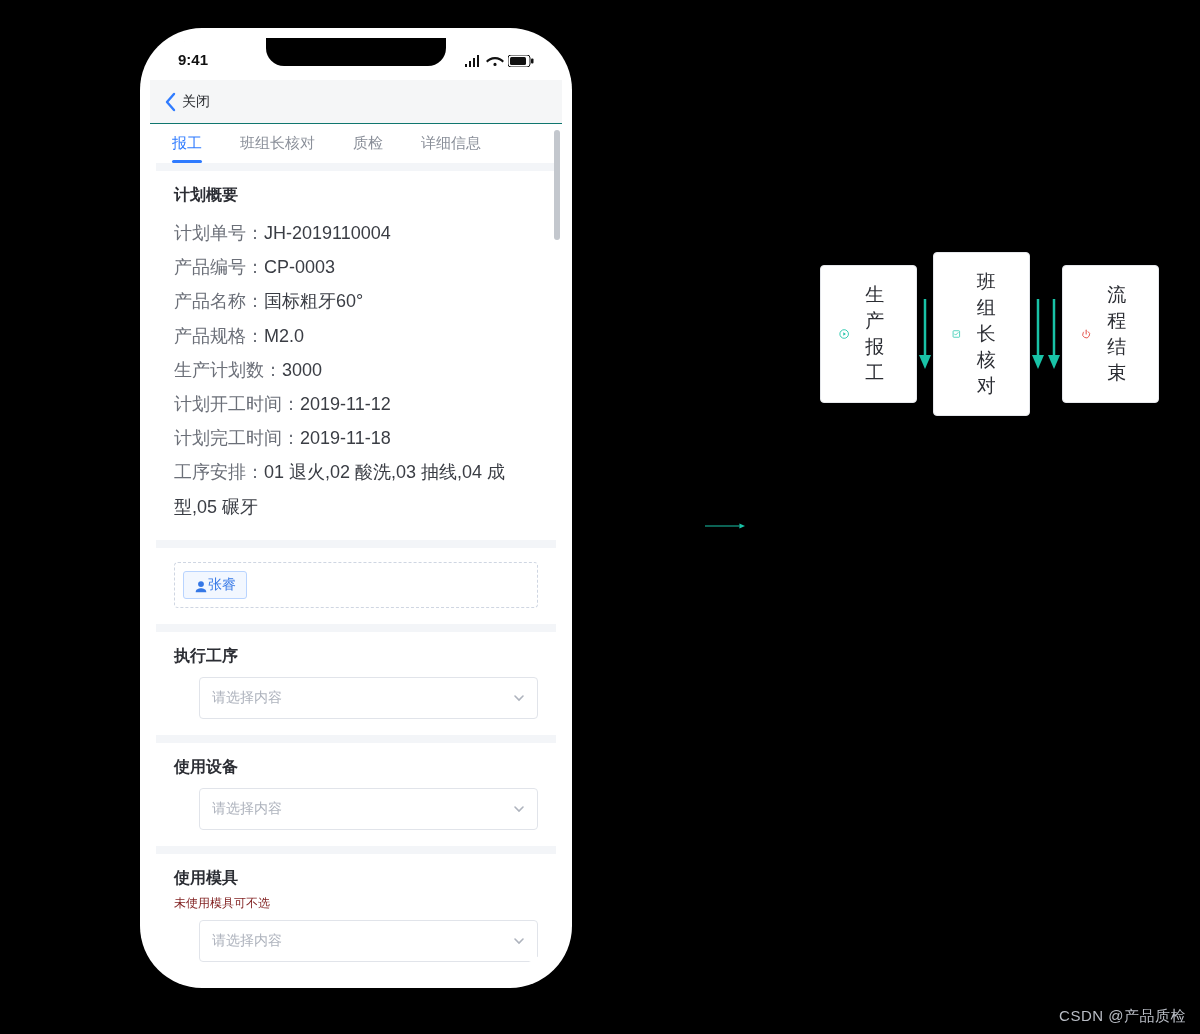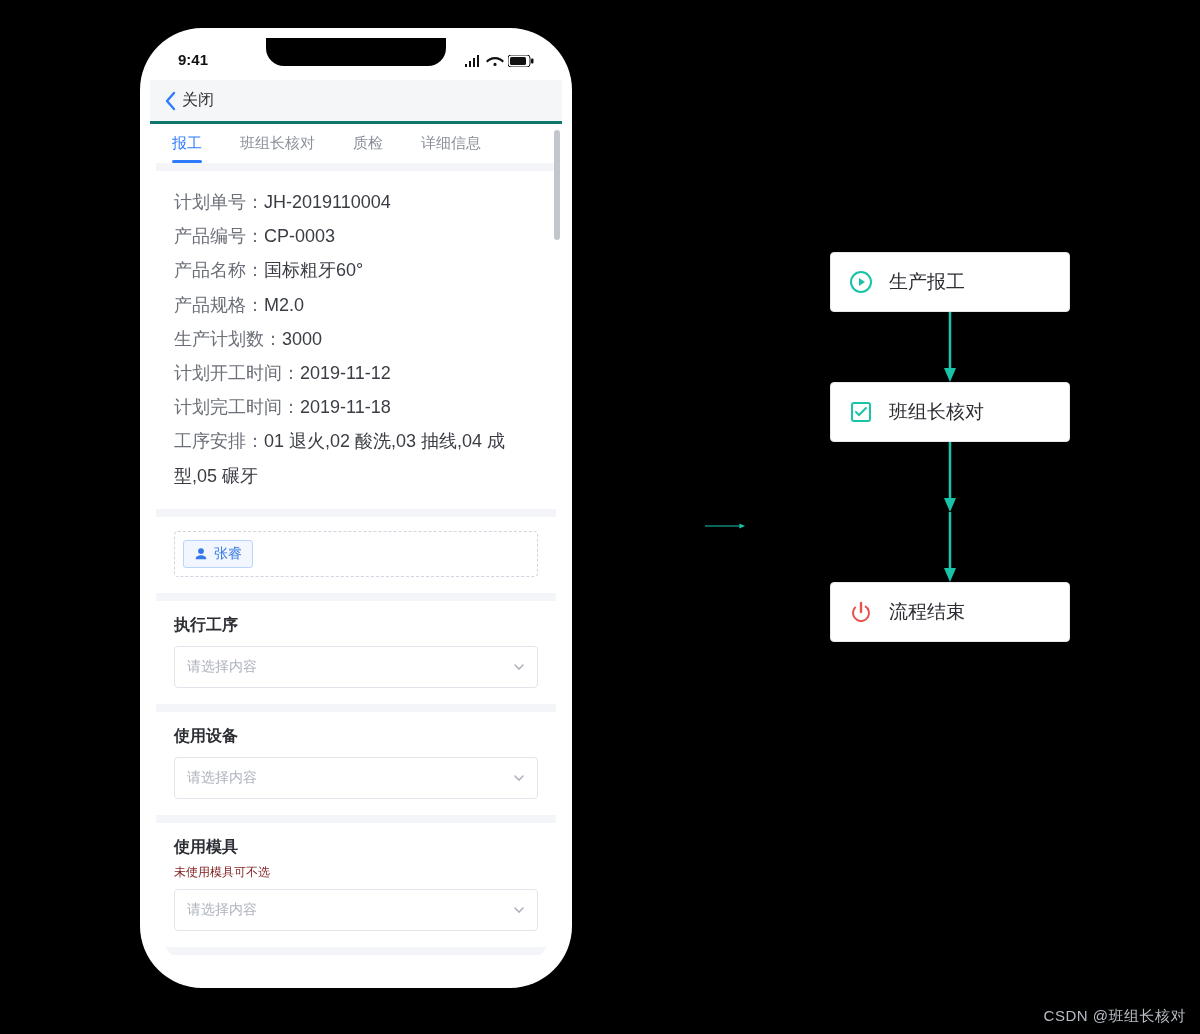--- a/index.html
+++ b/index.html
@@ -26,22 +26,22 @@
     width: 180px; height: 28px; background: #000;
     border-bottom-left-radius: 18px; border-bottom-right-radius: 18px;
   }
   .statusbar {
     height: 42px; display: flex; align-items: center; justify-content: space-between;
     padding: 0 28px; font-size: 15px; font-weight: 600; color: #111;
   }
   .sb-icons svg { vertical-align: middle; }
   .navbar {
     height: 44px; display: flex; align-items: center; padding: 0 14px;
-    background: #f5f6f7; border-bottom: 3px solid #0f766e;
-    font-size: 16px; color: #2d2f33;
+    background: #f5f6f7; border-bottom: 1px solid #0f766e;
+    font-size: 14px; color: #2d2f33;
   }
   .navbar .back { color: #2f7bff; margin-right: 6px; display: flex; align-items: center; }
   .scroll {
     position: absolute; top: 86px; bottom: 12px; left: 6px; right: 6px;
     overflow: hidden; border-radius: 0 0 46px 46px;
   }
   .scroll-inner { padding: 0 0 20px 0; }
   .scrollbar-fake {
     position: absolute; right: 2px; top: 92px; width: 6px; height: 110px;
     background: #c3c7cd; border-radius: 3px;
@@ -60,34 +60,35 @@
   .section:first-of-type { border-top: none; }
   .sec-title { font-size: 16px; font-weight: 700; color: #2b2d33; margin-bottom: 10px; }
   .sec-hint { font-size: 12px; color: #7f1d1d; margin-top: -4px; margin-bottom: 8px; }
   .kv { font-size: 18px; color: #3a3d44; line-height: 1.9; }
   .kv .label { color: #6b6f78; }
   .operator-box {
     border: 1px dashed #cfd6e2; border-radius: 4px; padding: 8px;
     display: flex; gap: 8px;
   }
   .operator-chip {
-    display: inline-flex; align-items: center; gap: 6px;
+    display: inline-flex; align-items: flex-end; gap: 0;
     border: 1px solid #b9d4ff; background: #f2f7ff; color: #3477e6;
     border-radius: 3px; padding: 4px 10px; font-size: 14px;
   }
   .select {
     border: 1px solid #e1e4ea; border-radius: 4px; height: 42px;
     display: flex; align-items: center; justify-content: space-between;
     padding: 0 12px; color: #aeb3bd; font-size: 14px; margin-top: 2px;
     cursor: pointer;
+    margin-left: 25px;
   }
   
   .flow {
     position: absolute; left: 820px; top: 240px; width: 260px;
-    display: flex; flex-direction: column; align-items: center;
+    display: flex; flex-direction: row; align-items: center;
   }
   .flow-node {
     width: 240px; background: #fff; border: 1px solid #e5e7eb;
     box-shadow: 0 2px 6px rgba(0,0,0,.06);
     border-radius: 4px; padding: 16px 18px;
     display: flex; align-items: center; gap: 16px;
     font-size: 19px; color: #2b2d33;
   }
   .flow-arrow { height: 70px; display: flex; align-items: center; justify-content: center; }
   .link-arrow {
@@ -136,20 +137,21 @@
       <div class="scroll-inner">
 
         <div class="tabs">
           <div class="tab active">报工</div>
           <div class="tab">班组长核对</div>
           <div class="tab">质检</div>
           <div class="tab">详细信息</div>
         </div>
 
         <div class="section">
+          <div class="sec-title">计划概要</div>
           <div class="kv">
             <div><span class="label">计划单号：</span><span>JH-2019110004</span></div>
             <div><span class="label">产品编号：</span><span>CP-0003</span></div>
             <div><span class="label">产品名称：</span><span>国标粗牙60°</span></div>
             <div><span class="label">产品规格：</span><span>M2.0</span></div>
             <div><span class="label">生产计划数：</span><span>3000</span></div>
             <div><span class="label">计划开工时间：</span><span>2019-11-12</span></div>
             <div><span class="label">计划完工时间：</span><span>2019-11-18</span></div>
             <div><span class="label">工序安排：</span><span>01 退火,02 酸洗,03 抽线,04 成型,05 碾牙</span></div>
           </div>
@@ -249,13 +251,13 @@
       <svg width="24" height="24" viewBox="0 0 24 24">
           <circle cx="12" cy="13" r="8" fill="none" stroke="#e5534b" stroke-width="2" stroke-dasharray="40 10" transform="rotate(-60 12 13)"></circle>
           <line x1="12" y1="3" x2="12" y2="12" stroke="#e5534b" stroke-width="2.4" stroke-linecap="round"></line>
         </svg>
       <span>流程结束</span>
     </div>
   </div>
 
 </div>
 
-<div class="watermark">CSDN @班组长核对</div>
+<div class="watermark">CSDN @产品质检</div>
 
 </body></html>

